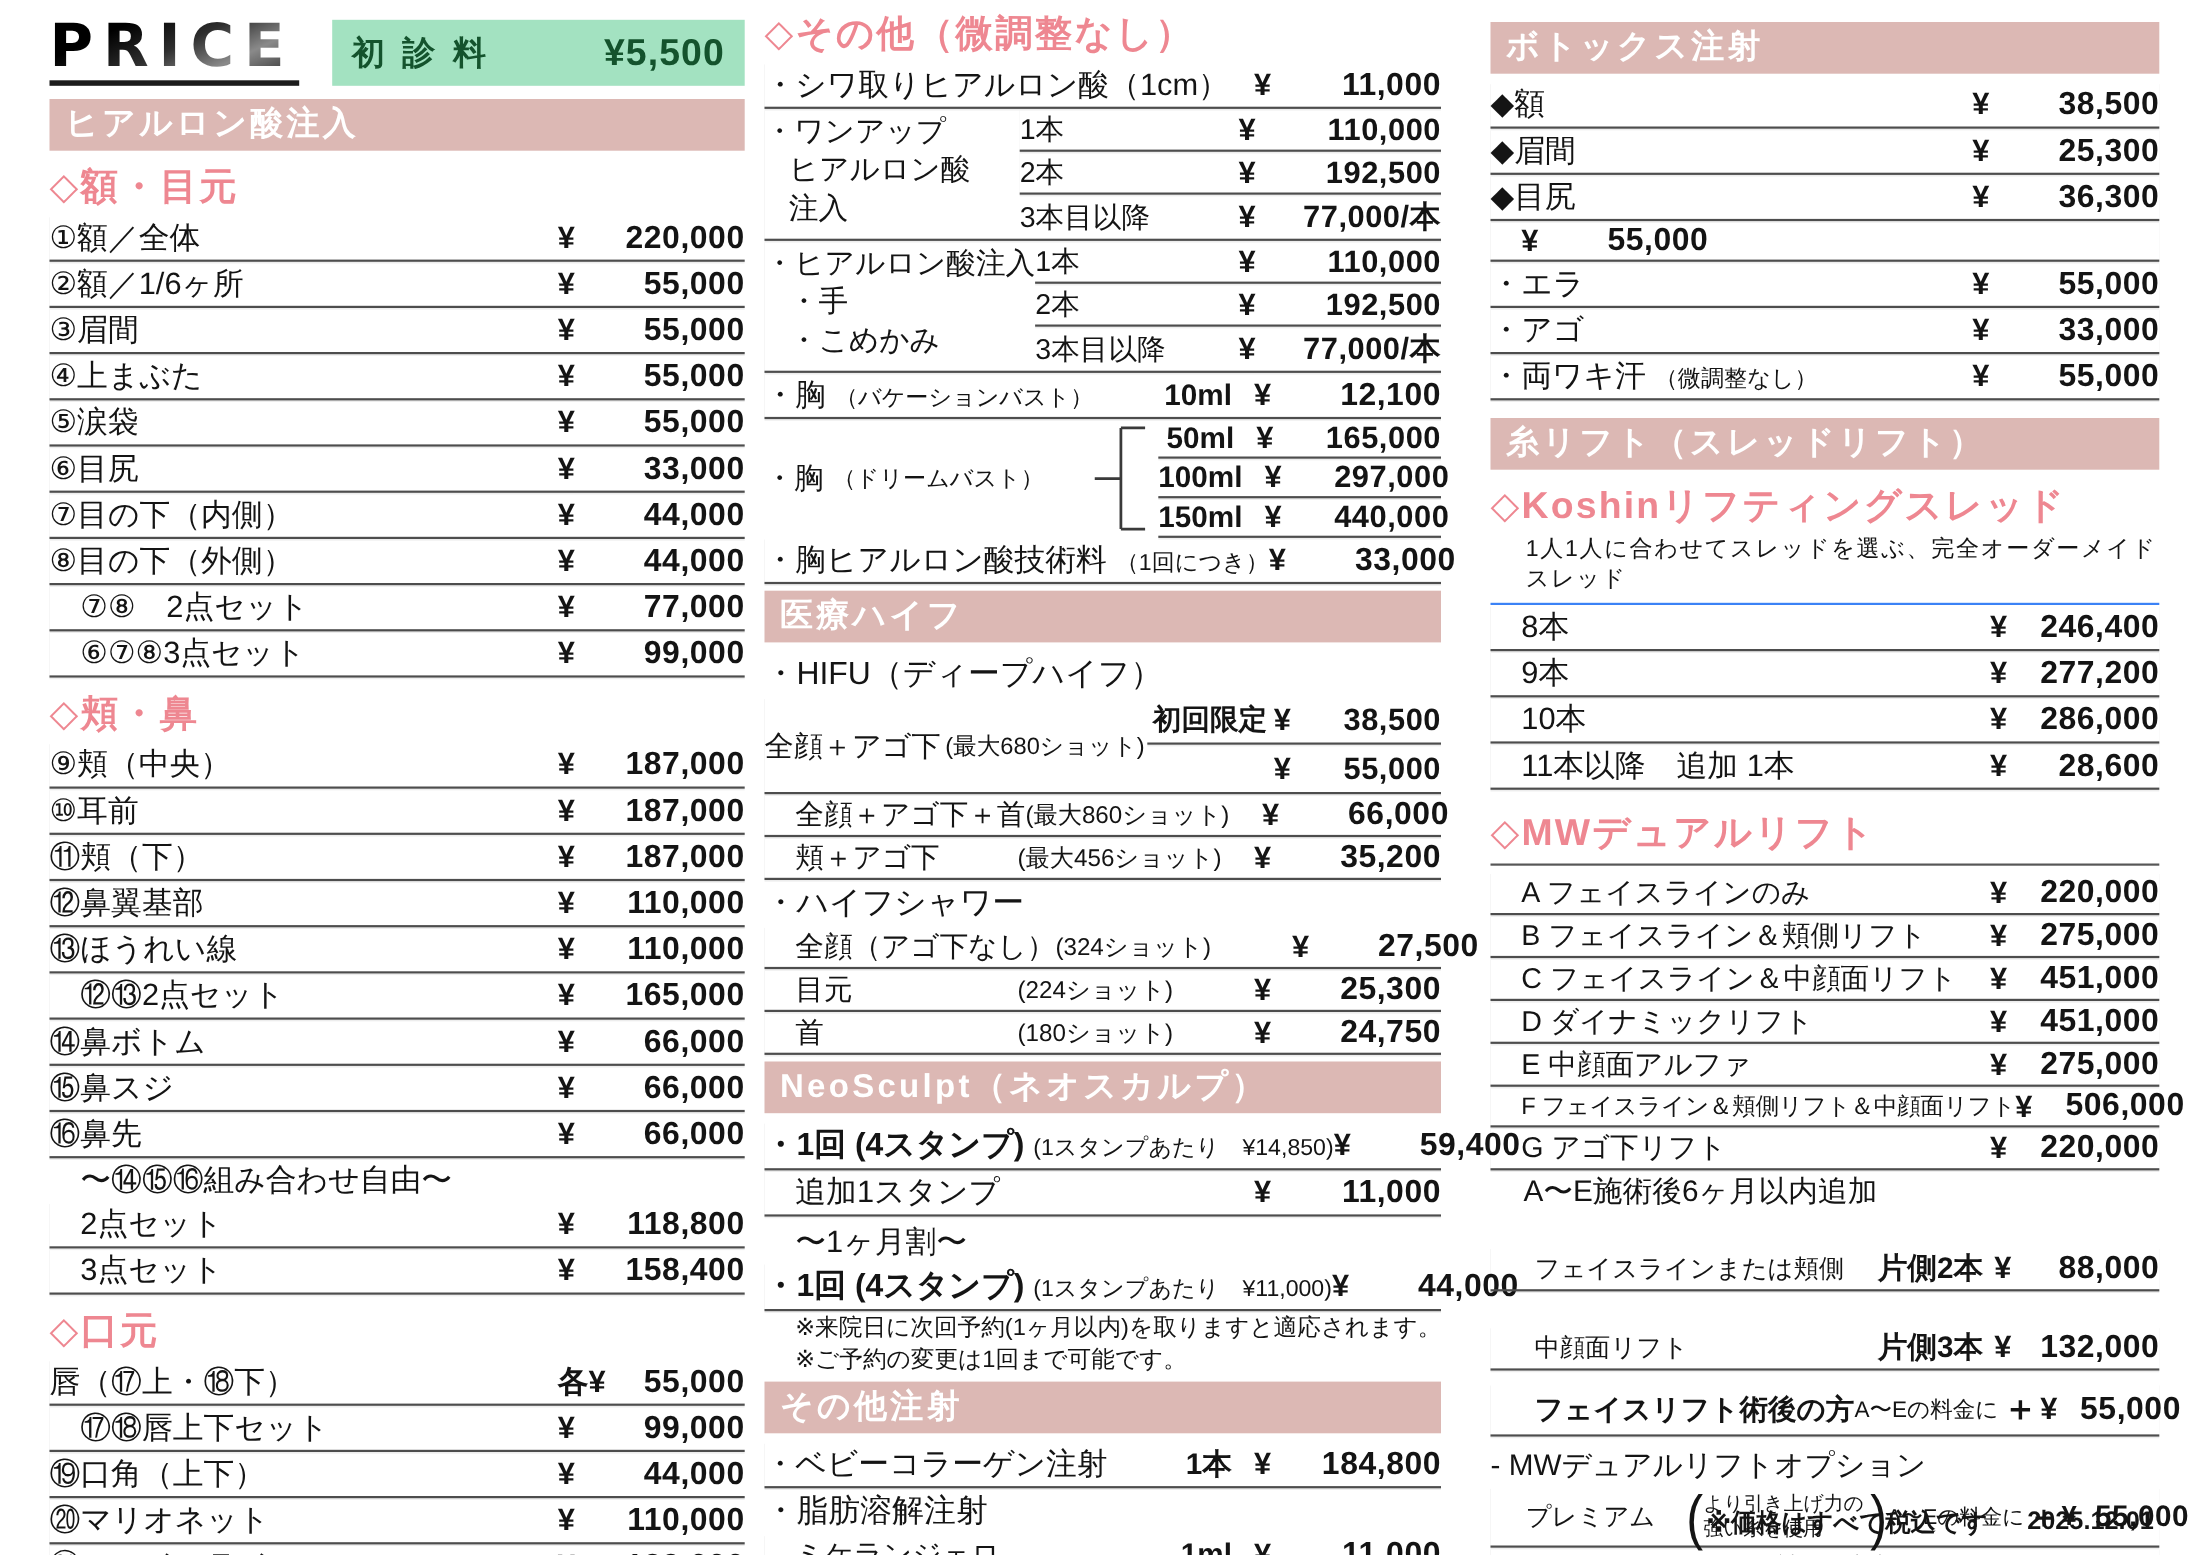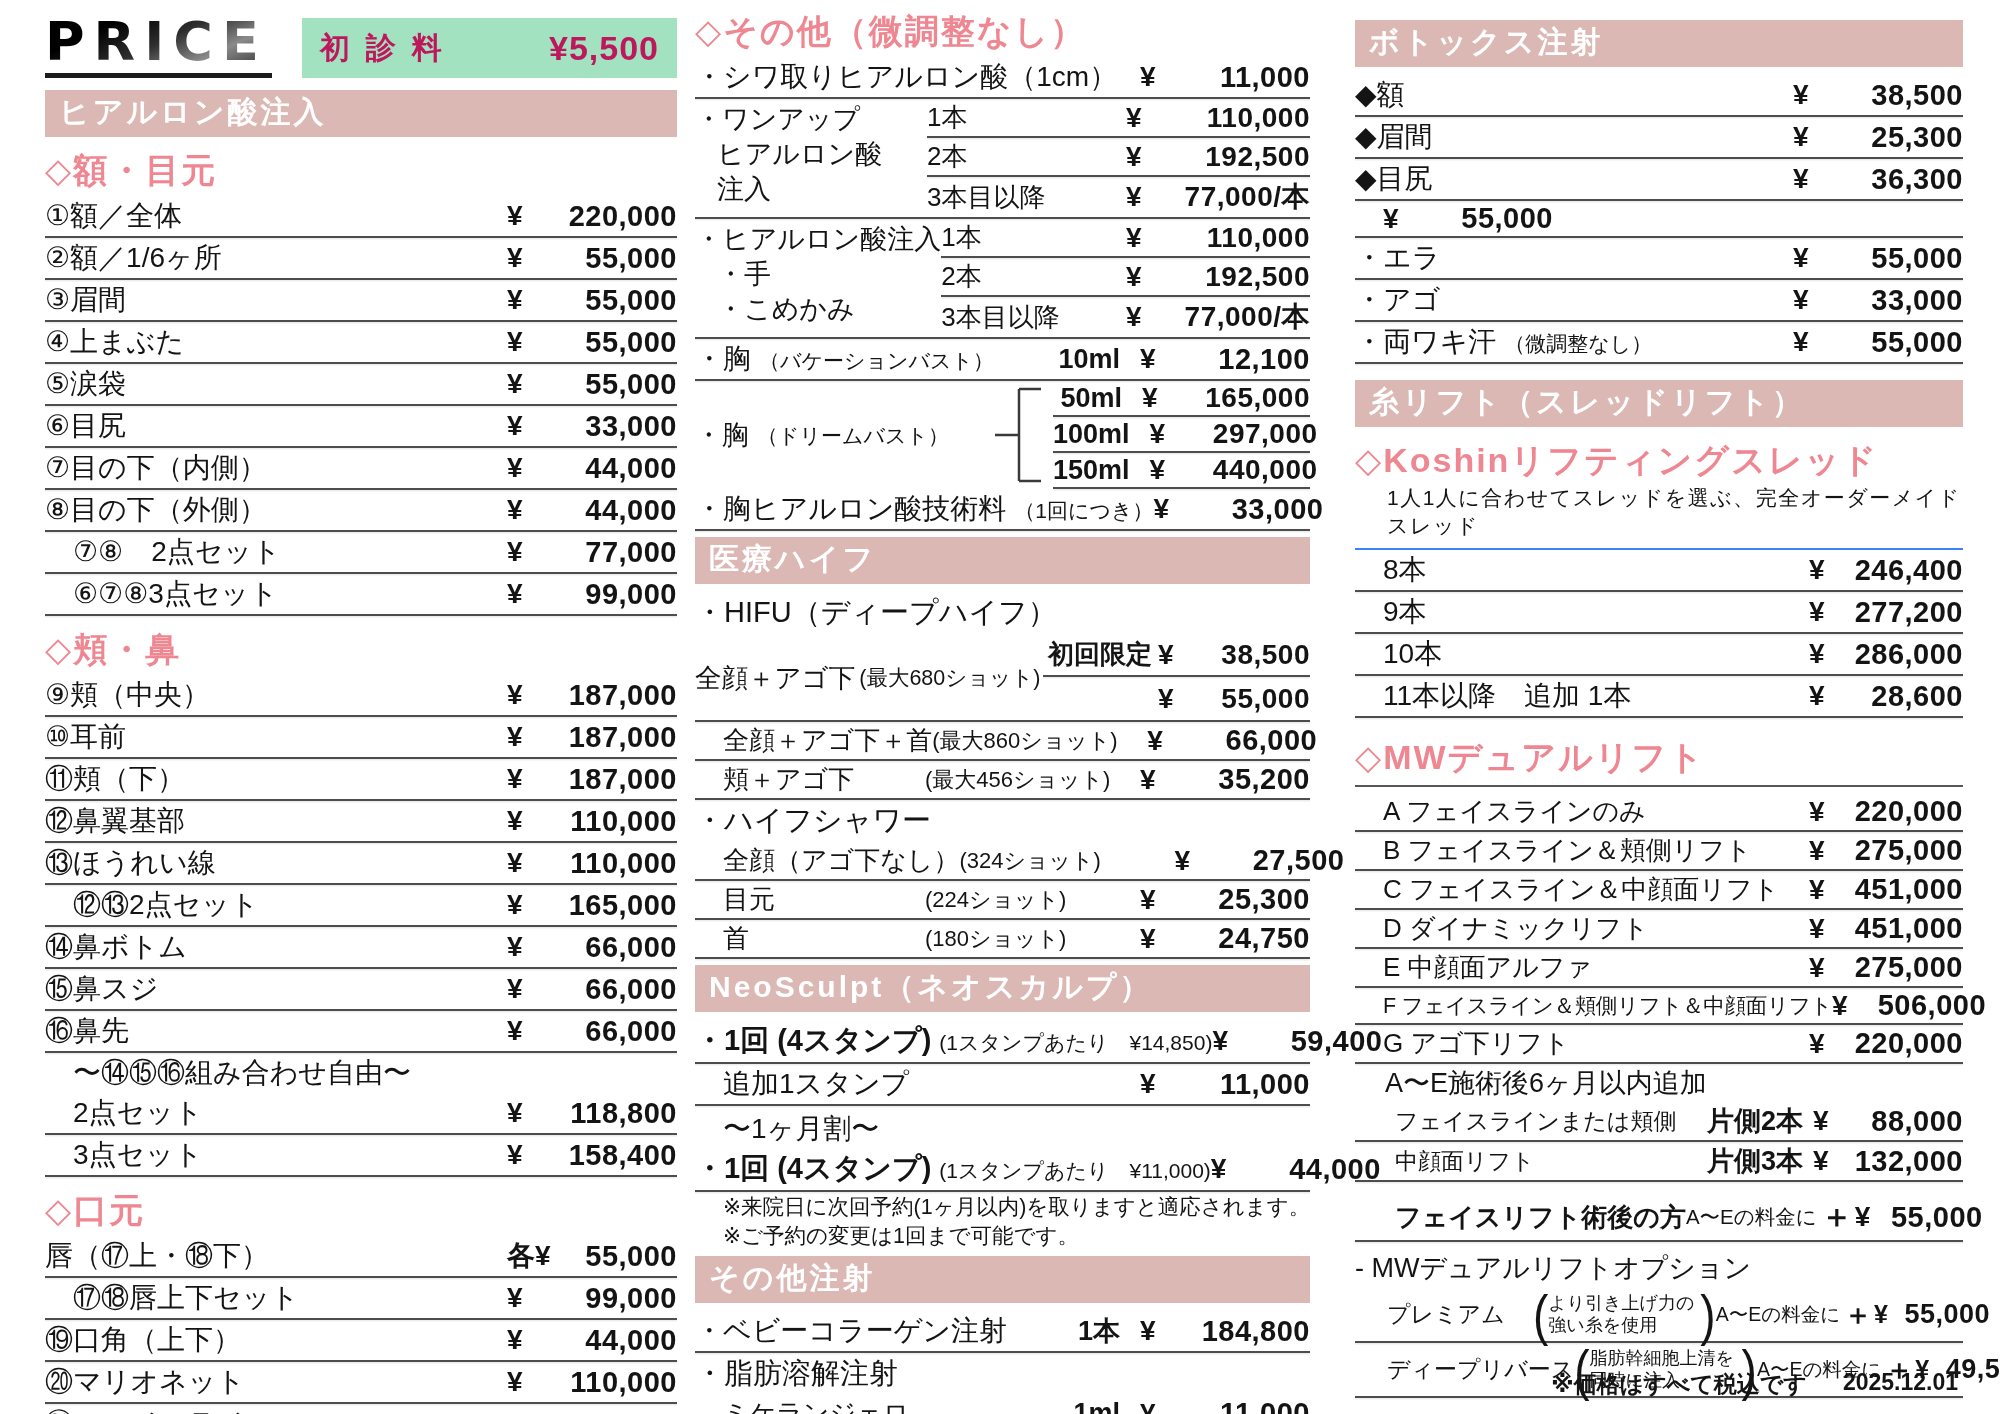--- a/index.html
+++ b/index.html
@@ -18,21 +18,21 @@
   
   .header-row { display:flex; align-items:stretch; gap:30px; height:60px; margin-bottom:12px; }
   .logo {
     font-family:"DejaVu Sans","Liberation Sans",sans-serif;
     font-size:54px; font-weight:900; letter-spacing:9px; line-height:58px;
     padding:0 4px 2px 0; border-bottom:5px solid #1c1c1c; align-self:flex-end;
     background:linear-gradient(155deg,#000 25%,#2e2e2e 50%,#8a8a8a 72%,#333 95%);
     -webkit-background-clip:text; background-clip:text; color:transparent;
   }
   .first-visit {
-    flex:1; background:var(--banner-green,#a3e2c1); color:#be185d; font-weight:700;
+    flex:1; background:var(--banner-green,#a3e2c1); color:#14532d; font-weight:700;
     display:flex; justify-content:space-between; align-items:center; padding:0 18px;
   }
   .fv-label { font-size:30px; letter-spacing:16px; }
   .fv-price { font-size:34px; letter-spacing:1px; }
 
   .banner {
     background:var(--banner-pink,#dcb8b4); color:#fff; font-weight:700;
     font-size:30px; letter-spacing:3px; min-height:42px;
     display:flex; align-items:center; padding:2px 14px 4px; margin:6px 0 8px;
   }
@@ -60,21 +60,21 @@
   .label { flex:1 1 auto; font-size:28px; white-space:nowrap; }
   .small { font-size:21px; margin-left:8px; }
   .paren { flex:0 0 215px; font-size:22px; white-space:nowrap; }
   .qty   { flex:0 0 auto; font-size:27px; font-weight:700; margin-right:20px; white-space:nowrap; }
   .notesm{ flex:0 0 auto; font-size:20.5px; white-space:nowrap; }
   .plus  { flex:0 0 auto; font-size:32px; font-weight:700; margin:0 2px 0 4px; }
   .yen   { flex:0 0 auto; min-width:52px; font-size:28px; font-weight:600; }
   .price { flex:0 0 118px; text-align:right; font-size:29px; font-weight:700; letter-spacing:.5px; white-space:nowrap; }
 
   .ind  { padding-left:28px; }
-  .ind2 { padding-left:40px; }
+  .ind2 { padding-left:40px;margin-top:32px; }
   .tight .yen { min-width:38px; }
   .tight .price { flex-basis:116px; }
   .mwr .label { font-size:26px; }
   .squeeze { padding-left:28px; }
   .squeeze .label { font-size:21.5px; letter-spacing:-.3px; }
   .smlab .label { font-size:23px; }
   .smlab .qty { margin-right:10px; }
   .smlab .yen { min-width:34px; }
   .fl .label { font-size:26px; font-weight:600; }
   .fl .yen { min-width:32px; }

